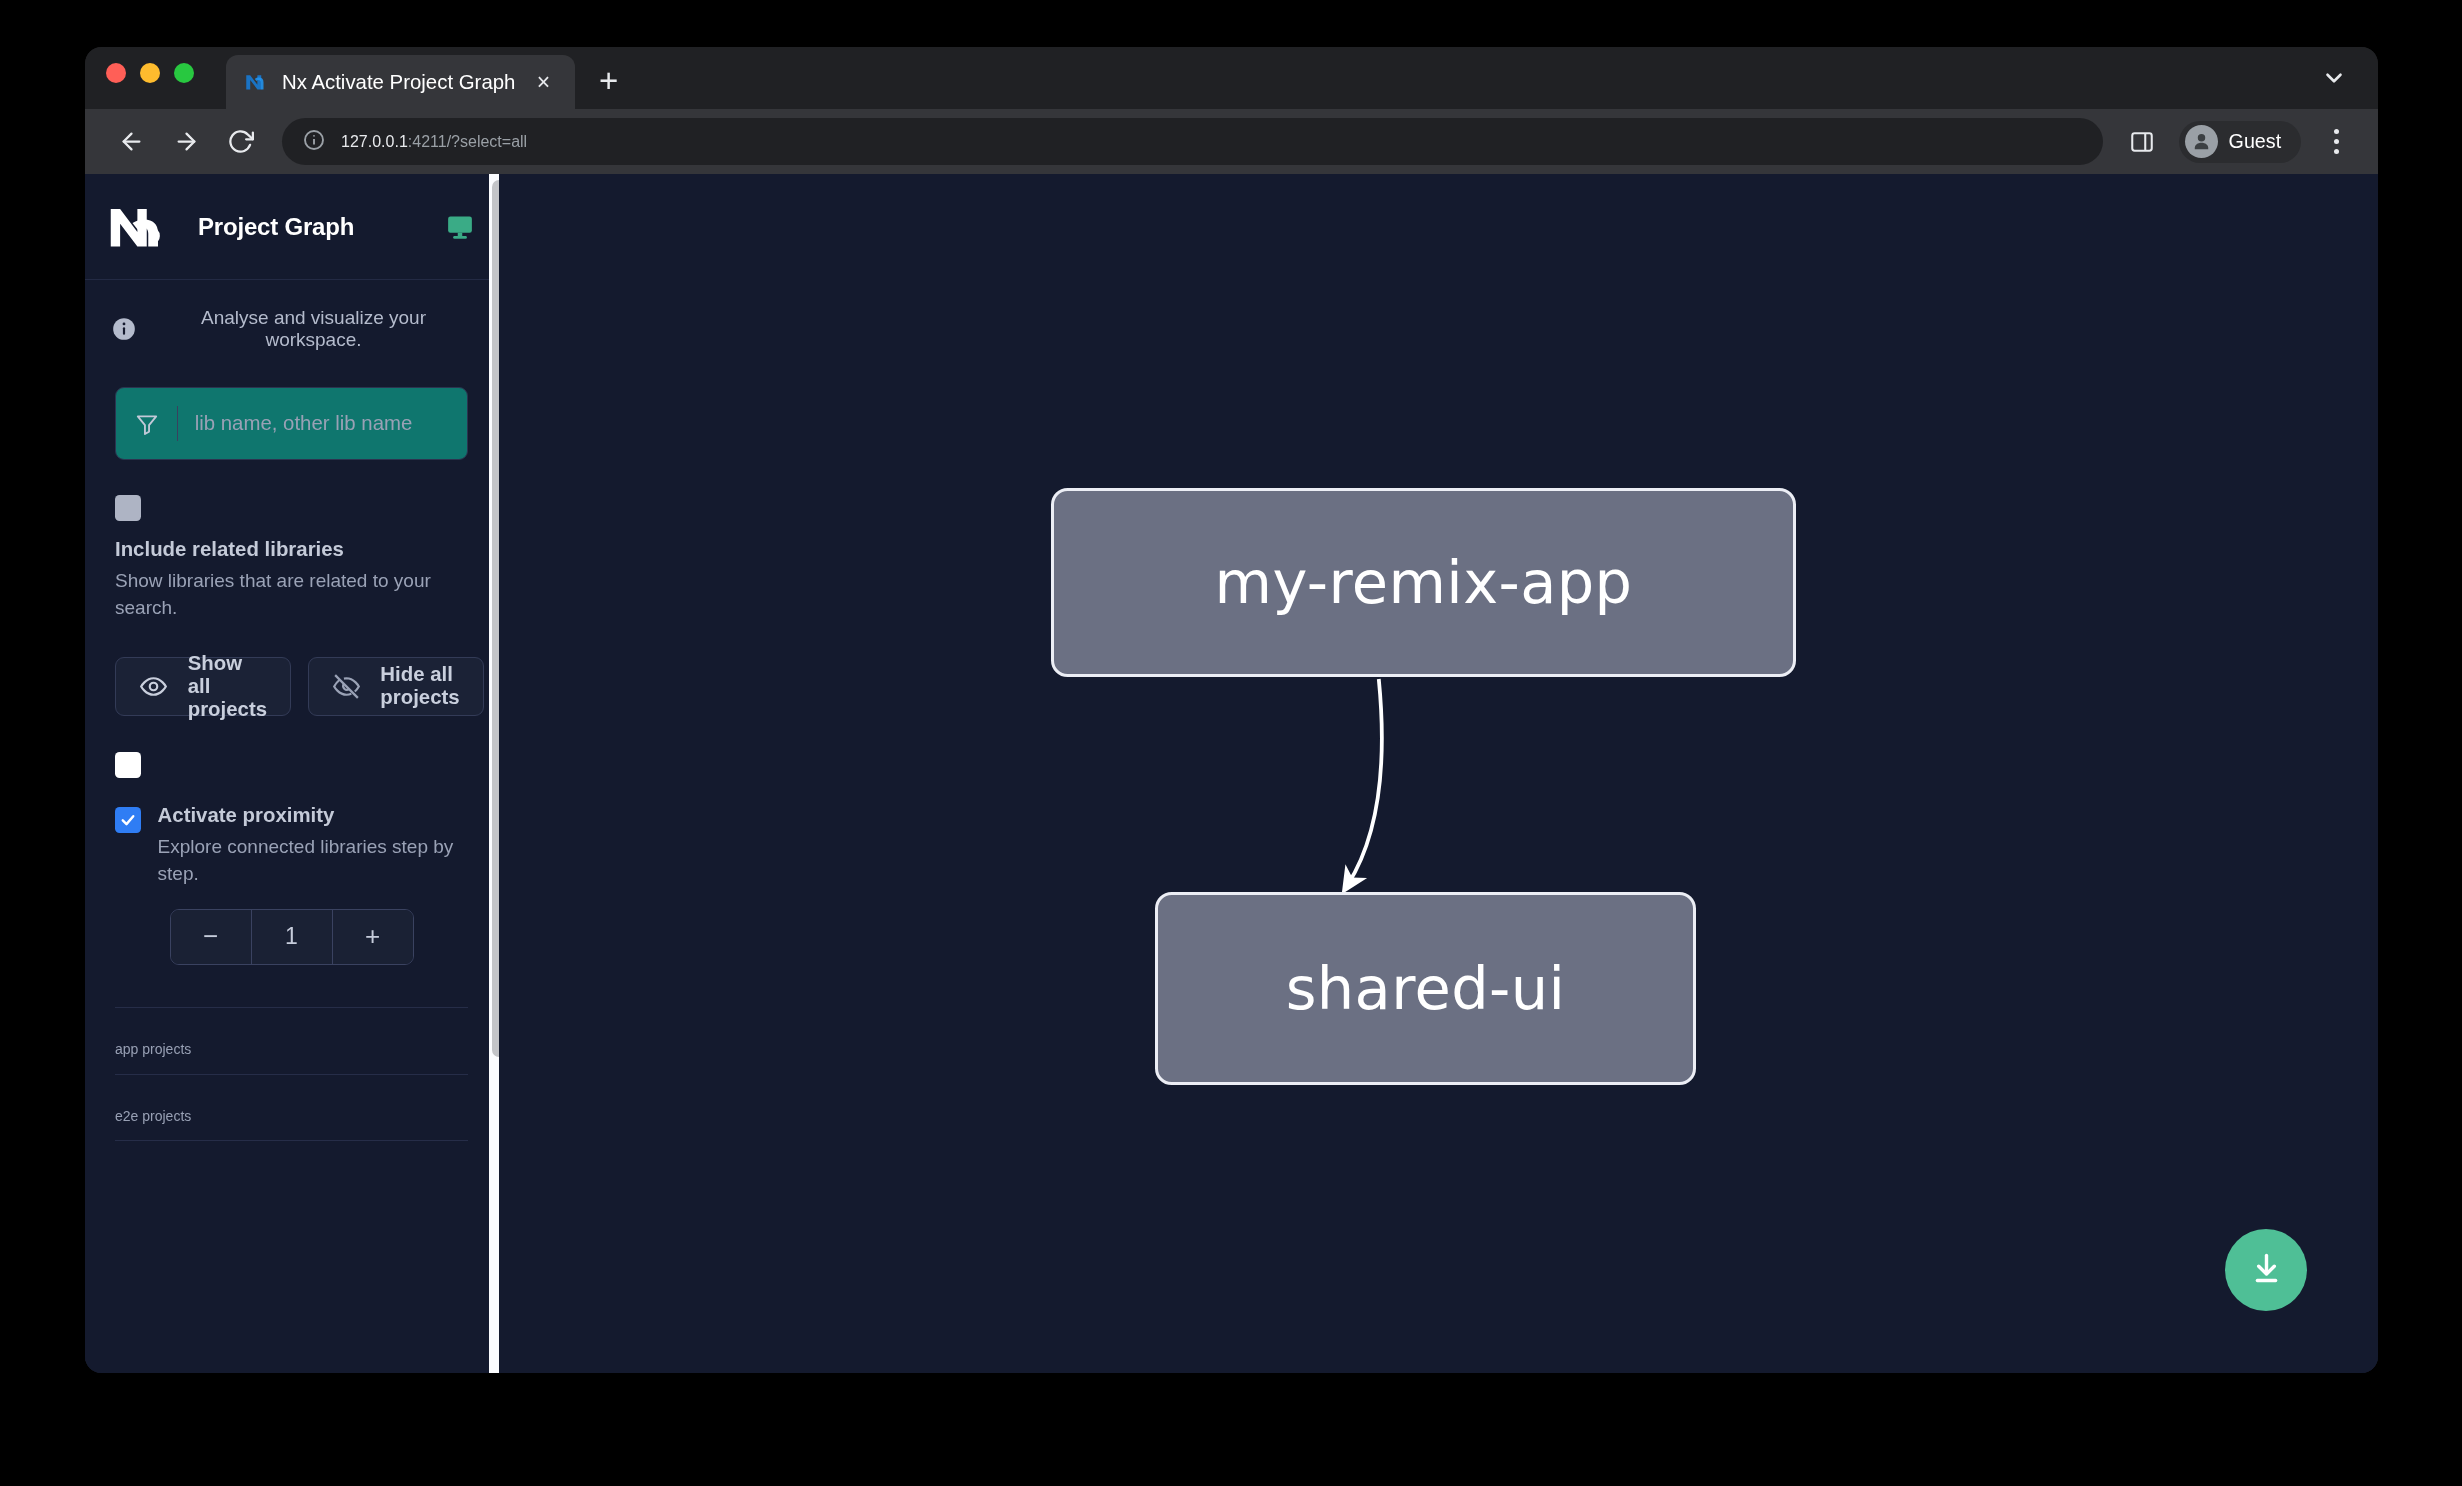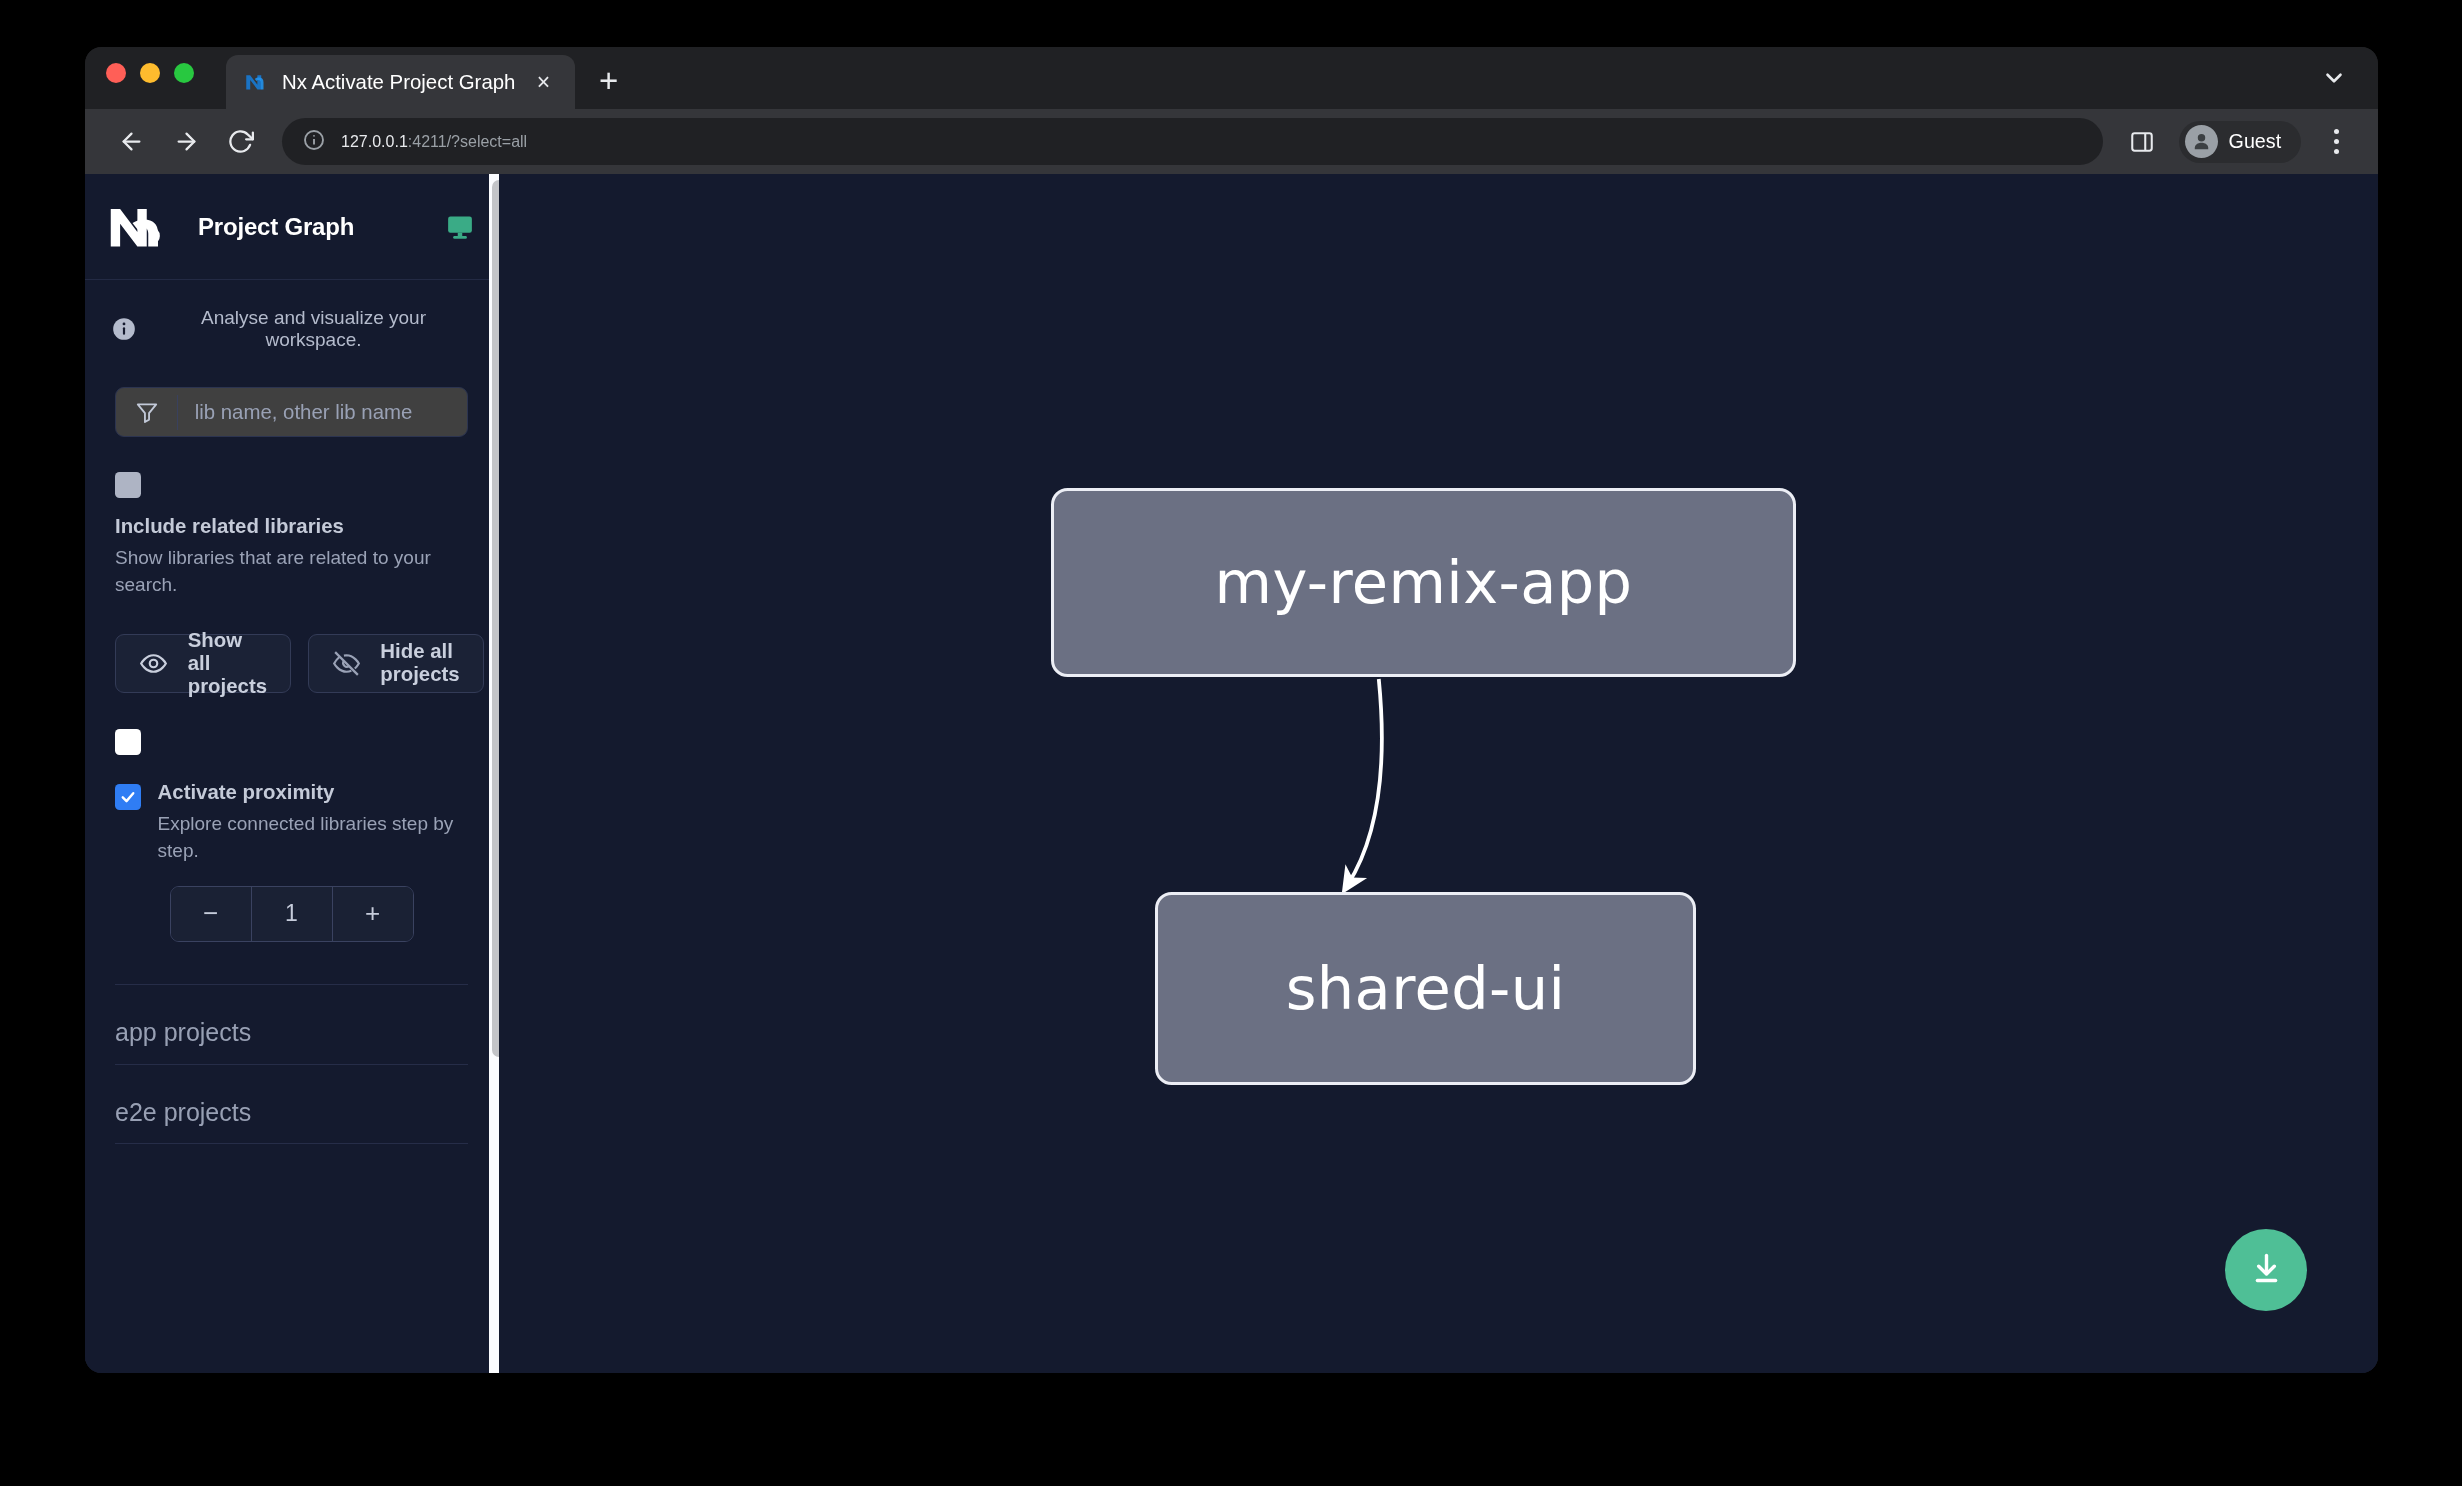--- a/index.html
+++ b/index.html
@@ -211,22 +211,22 @@
     align-items: center;
     gap: 15px;
     padding: 27px 23px 0 26px;
     text-align: center;
   }
   .info-icon { width: 26px; height: 26px; flex: none; }
   .info-text { color: #b4bbcc; font-size: 19px; }
 
   .search-wrap { padding: 36px 30px 0 30px; }
   .search-box {
-    height: 50px;
-    background: #404040;
+    height: 73px;
+    background: #0f766e;
     border: 1.5px solid #2c3category;
     border: 1.5px solid #2c3450;
     border-radius: 9px;
     display: flex;
     align-items: center;
     padding: 0 6px 0 18px;
     gap: 16.6px;
   }
   .filter-icon { width: 26px; height: 26px; flex: none; }
   .search-divider { width: 1.5px; height: 35px; background: #39415e; flex: none; }
@@ -317,21 +317,21 @@
   }
 
   .section-sep {
     margin: 42px 30px 0 30px;
     height: 1.5px;
     background: #262d48;
   }
   .proj-group { padding: 0 30px; }
   .proj-head {
     color: #98a0b4;
-    font-size: 25px;
+    font-size: 14px;
     padding: 33px 0 16.6px 0;
     border-bottom: 1.5px solid #262d48;
   }
 
   
   .sb-track {
     position: absolute;
     top: 0; right: -10.6px;
     width: 19.7px;
     height: 100%;

